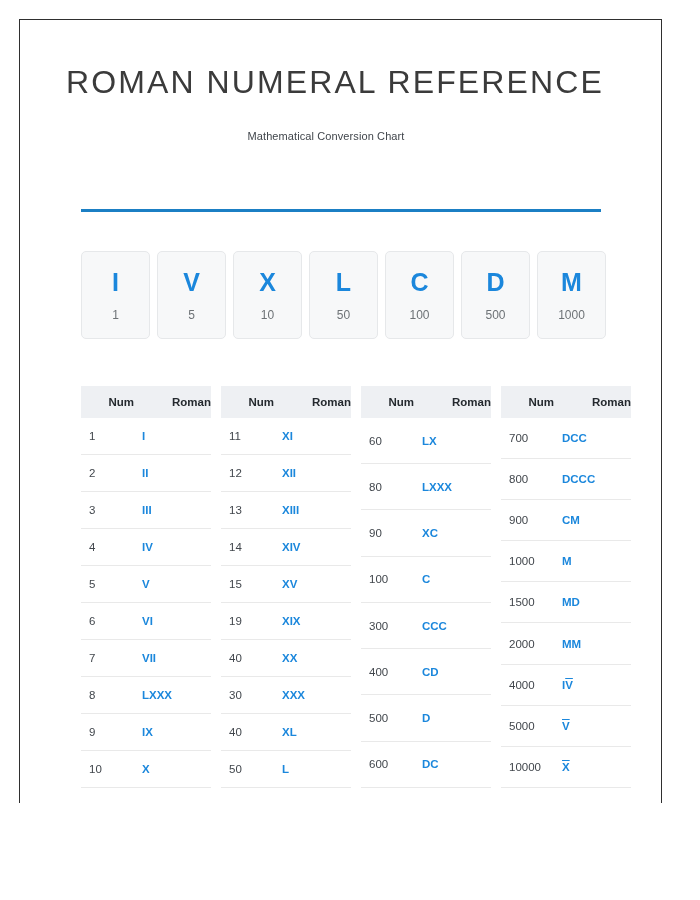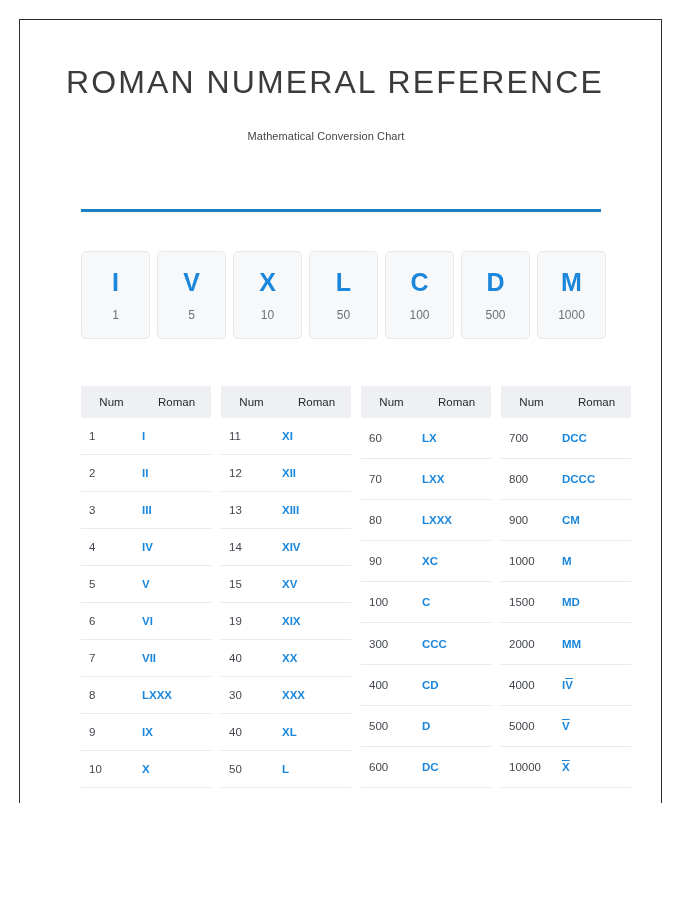--- a/index.html
+++ b/index.html
@@ -116,23 +116,23 @@
     gap: 10px;
   }
   .num-table {
     width: 114px;
     border-collapse: collapse;
     table-layout: fixed;
   }
   .num-table th {
     background: #eef0f3;
     font-size: 11.5px;
-    font-weight: 400;
+    font-weight: 700;
     color: #24292e;
-    text-align: center;
+    text-align: right;
     padding: 9px 0 9px 8px;
     border: none;
     line-height: 14px;
   }
   .num-table th.col-num   { width: 45px; }
   .num-table th.col-roman { width: 69px; margin-top: 44px; }
   .num-table td {
     font-size: 11.5px;
     padding: 11px 0 11px 8px;
     border-bottom: 1px solid #e9e9e9;
@@ -301,24 +301,20 @@
             <th class="col-num">Num</th>
             <th class="col-roman">Roman</th>
           </tr>
         </thead>
         <tbody>
           <tr>
             <td class="cell-num">60</td>
             <td class="cell-roman">LX</td>
           </tr>
           <tr>
-            <td class="cell-num">70</td>
-            <td class="cell-roman">LXX</td>
-          </tr>
-          <tr>
             <td class="cell-num">80</td>
             <td class="cell-roman">LXXX</td>
           </tr>
           <tr>
             <td class="cell-num">90</td>
             <td class="cell-roman">XC</td>
           </tr>
           <tr>
             <td class="cell-num">100</td>
             <td class="cell-roman">C</td>

